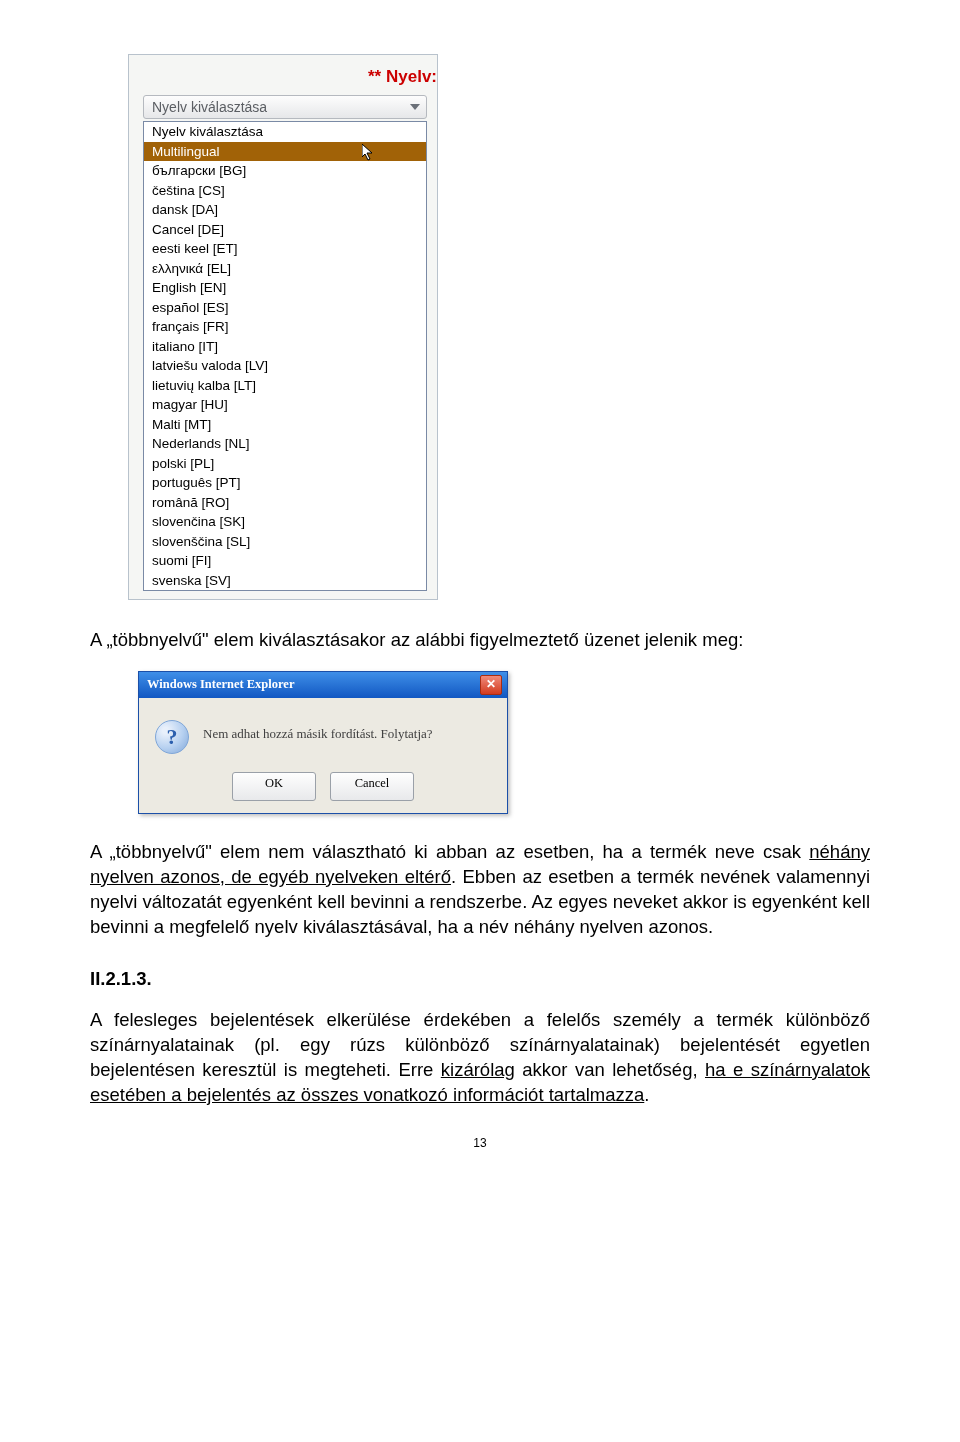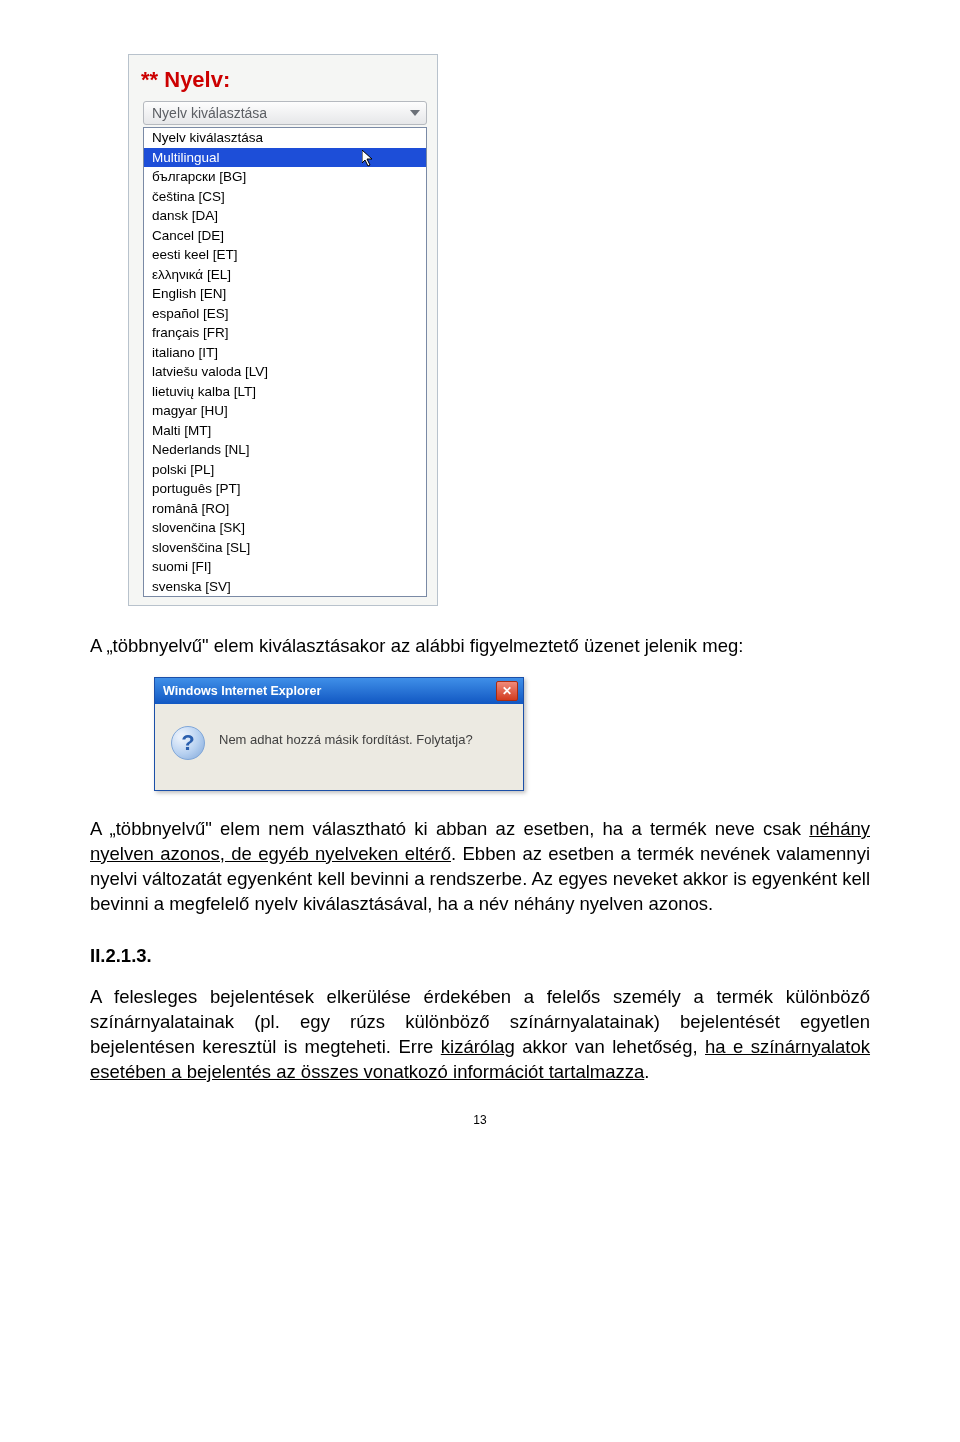--- a/index.html
+++ b/index.html
@@ -27,22 +27,23 @@
   .dropdown-wrap {
     margin: 14px 0 28px 38px;
     width: 308px;
     border: 1px solid #b8c2cc;
     background: #f5f6f4;
     padding: 10px 0 8px 0;
   }
   .dd-label {
     color: #c00;
     font-weight: bold;
-    font-size: 22px;
+    font-size: 17px;
     padding: 2px 0 8px 12px;
+    text-align: right;
   }
   .dd-label .ast { color: #c00; }
   .dd-selectbox {
     margin: 0 10px 2px 14px;
     border: 1px solid #b5b9bf;
     background: linear-gradient(#fdfdfd,#e6e7e9);
     border-radius: 3px;
     height: 22px;
     display: flex;
     align-items: center;
@@ -62,37 +63,38 @@
     border: 1px solid #7a8aa5;
     background: #fff;
     font-size: 13.5px;
     line-height: 1.0;
   }
   .dd-item {
     padding: 3px 6px 3px 8px;
     position: relative;
   }
   .dd-item.selected {
-    background: #1d4ed8;
+    background: #a16207;
     color: #fff;
   }
   .cursor {
     position: absolute;
     right: 48px;
     top: 2px;
   }
   .cursor svg { display: block; }
 
   
   .dialog-wrap {
-    margin: 18px 0 26px 64px;
+    margin: 18px 0 26px 48px;
     width: 368px;
     border: 1px solid #1b4fa8;
     box-shadow: 2px 2px 4px rgba(0,0,0,0.25);
     font-size: 12.5px;
+    font-family: Liberation Serif, serif;
   }
   .titlebar {
     background: linear-gradient(#3f8fe8,#1157c2);
     color: #fff;
     height: 26px;
     display: flex;
     align-items: center;
     justify-content: space-between;
     padding: 0 5px 0 8px;
     font-weight: bold;
@@ -219,20 +221,24 @@
       <span>Windows Internet Explorer</span>
       <div class="closebox">
         <span>✕</span>
       </div>
     </div>
     <div class="dialog-body">
       <div class="dialog-content">
         <div class="qicon">?</div>
         <div class="dialog-msg">Nem adhat hozzá másik fordítást. Folytatja?</div>
       </div>
+      <div class="dialog-buttons">
+        <div class="dlg-btn">OK</div>
+        <div class="dlg-btn">Cancel</div>
+      </div>
     </div>
   </div>
 
   <p class="para justify">
     <span>A „többnyelvű" elem nem választható ki abban az esetben, ha a termék neve csak </span><span class="u">néhány nyelven azonos, de egyéb nyelveken eltérő</span><span>. Ebben az esetben a termék nevének valamennyi nyelvi változatát egyenként kell bevinni a rendszerbe. Az egyes neveket akkor is egyenként kell bevinni a megfelelő nyelv kiválasztásával, ha a név néhány nyelven azonos.</span>
   </p>
 
   <div class="section-row">
     <span>II.2.1.3.</span>
   </div>

